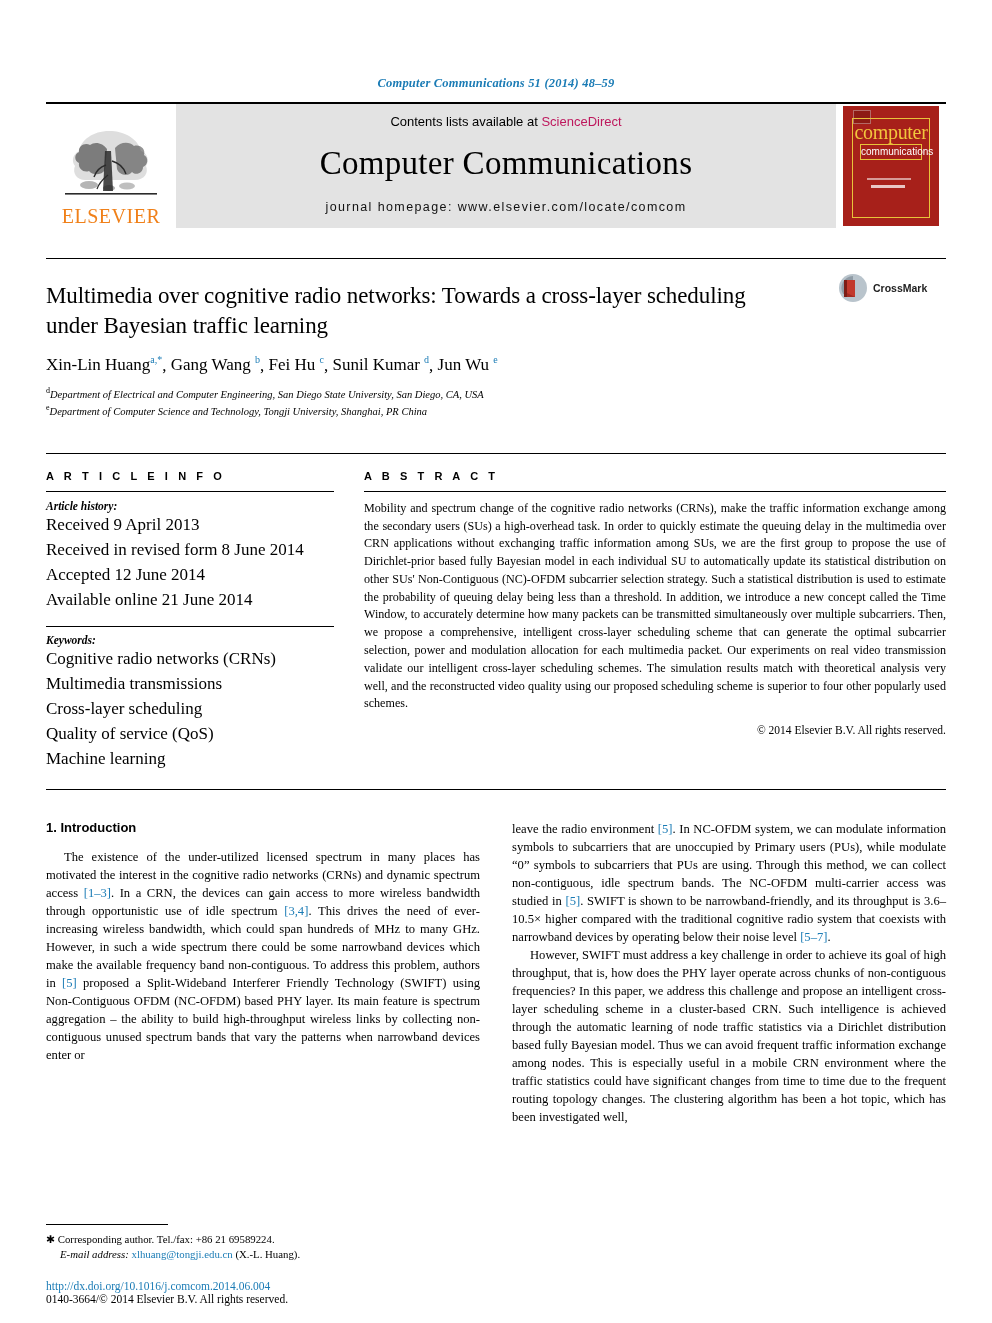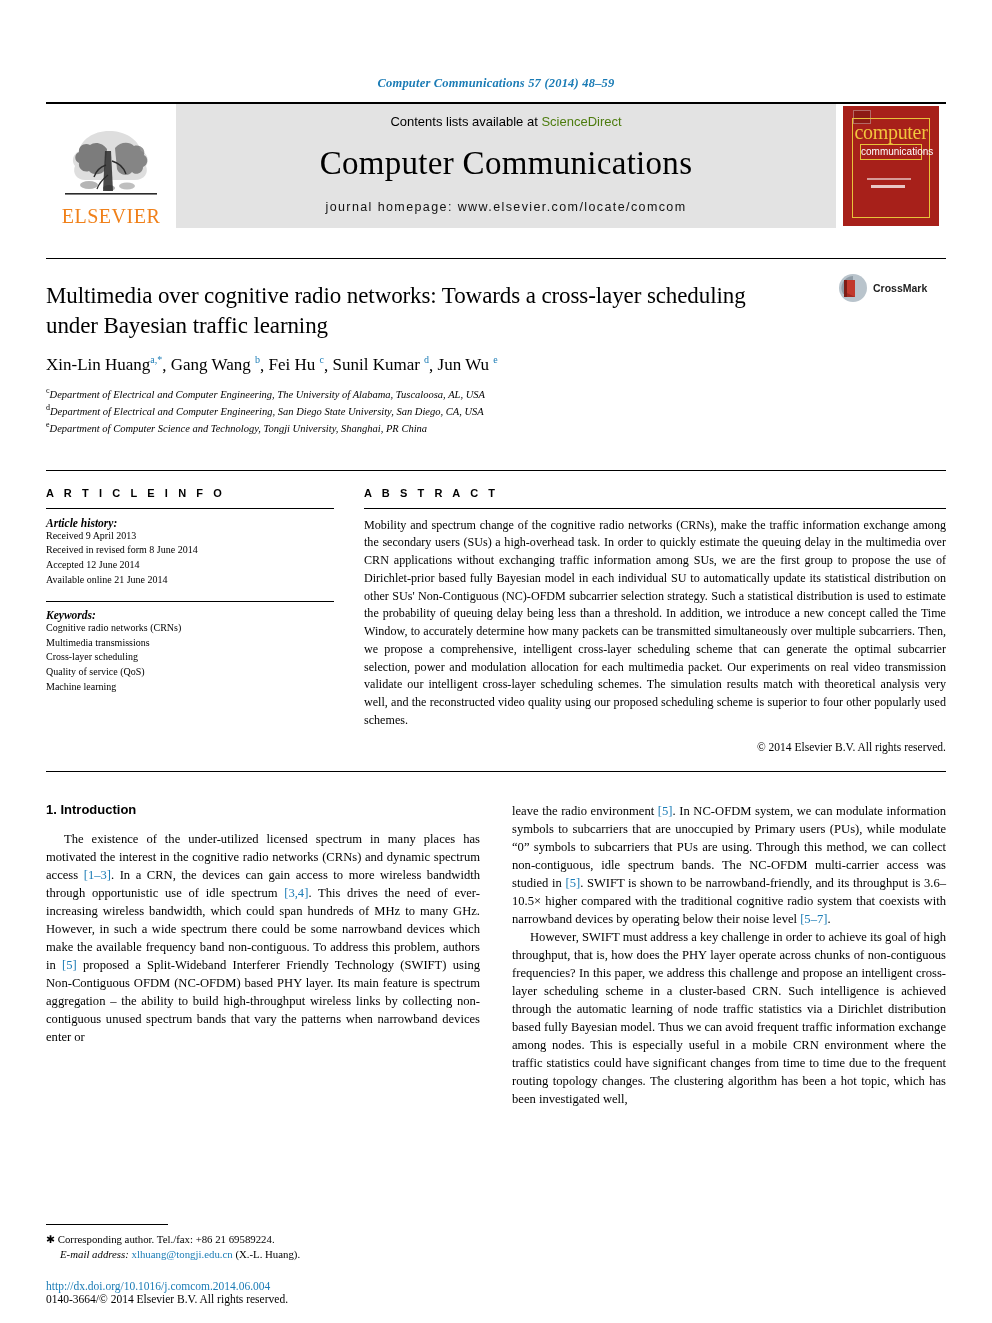--- a/index.html
+++ b/index.html
@@ -68,21 +68,21 @@
     flex-direction: column;
     align-items: center;
     justify-content: center;
     padding: 6px 0 10px 0;
   }
   .contents-line {
     font-family: "Liberation Sans", sans-serif;
     font-size: 13px;
     color: #000;
   }
-  .contents-line .sd { color: #4d7c0f; }
+  .contents-line .sd { color: #be185d; }
   .journal-title {
     font-family: "Liberation Serif", serif;
     font-size: 33px;
     margin: 16px 0 18px 0;
     letter-spacing: .3px;
   }
   .homepage-line {
     font-family: "Liberation Sans", sans-serif;
     font-size: 12.5px;
     letter-spacing: 1.4px;
@@ -218,21 +218,21 @@
     margin: 13px 0 7px 0;
   }
   .info-sub {
     font-family: "Liberation Serif", serif;
     font-style: italic;
     font-weight: bold;
     font-size: 11.5px;
   }
   .info-line {
     font-family: "Liberation Serif", serif;
-    font-size: 10px;
+    font-size: 17px;
     line-height: 1.48;
   }
   .abstract-body {
     font-family: "Liberation Serif", serif;
     font-size: 12.1px;
     line-height: 1.47;
     text-align: justify;
   }
   .copyright {
     margin-top: 11px;
@@ -303,21 +303,21 @@
     font-family: "Liberation Serif", serif;
     font-size: 11.5px;
     margin-top: 1px;
   }
 </style>
 </head>
 <body>
 
 <div class="page">
 
-  <div class="running-head">Computer Communications 57 (2014) 48–59</div>
+  <div class="running-head">Computer Communications 51 (2014) 48–59</div>
 
   <div class="banner">
 
     <div class="banner-logo">
       <svg class="tree-svg" width="104" height="84" viewBox="0 0 104 84">
         <g fill="#2b2b2b">
           <path d="M50 10 C34 10 22 19 20 30 C14 33 12 40 16 45 C13 52 18 59 26 59 L76 59 C85 59 90 52 87 45 C91 39 88 32 82 30 C79 18 66 10 50 10 Z" fill="#4a4a4a" opacity="0.18"></path>
           <path d="M48 28 C44 22 36 20 31 24 C26 21 19 25 20 31 C15 33 15 40 20 42 C19 48 25 52 30 50 C34 55 43 54 46 49 Z" opacity="0.55"></path>
           <path d="M56 27 C61 21 70 20 75 25 C81 23 87 28 85 34 C90 37 89 44 84 46 C84 52 77 55 73 51 C69 56 60 54 58 48 Z" opacity="0.5"></path>
           <path d="M46 30 L44 70 L54 70 L52 30 Z" opacity="0.85"></path>
@@ -364,21 +364,20 @@
       <span class="crossmark-label">CrossMark</span>
     </div>
 
     <h1 class="article-title">Multimedia over cognitive radio networks: Towards a cross-layer scheduling under Bayesian traffic learning</h1>
 
     <div class="authors">
       <span><span>Xin-Lin Huang</span><sup>a,*</sup></span>, <span><span>Gang Wang</span> <sup>b</sup></span>, <span><span>Fei Hu</span> <sup>c</sup></span>, <span><span>Sunil Kumar</span> <sup>d</sup></span>, <span><span>Jun Wu</span> <sup>e</sup></span>
     </div>
 
     <div class="affils">
-      <div><sup>c</sup><span>Department of Electrical and Computer Engineering, The University of Alabama, Tuscaloosa, AL, USA</span></div>
       <div><sup>d</sup><span>Department of Electrical and Computer Engineering, San Diego State University, San Diego, CA, USA</span></div>
       <div><sup>e</sup><span>Department of Computer Science and Technology, Tongji University, Shanghai, PR China</span></div>
     </div>
   </div>
 
   <div class="info-abstract">
 
     <div class="col-info">
       <div class="sec-head">A R T I C L E   I N F O</div>
       <div class="rule-thick"></div>

